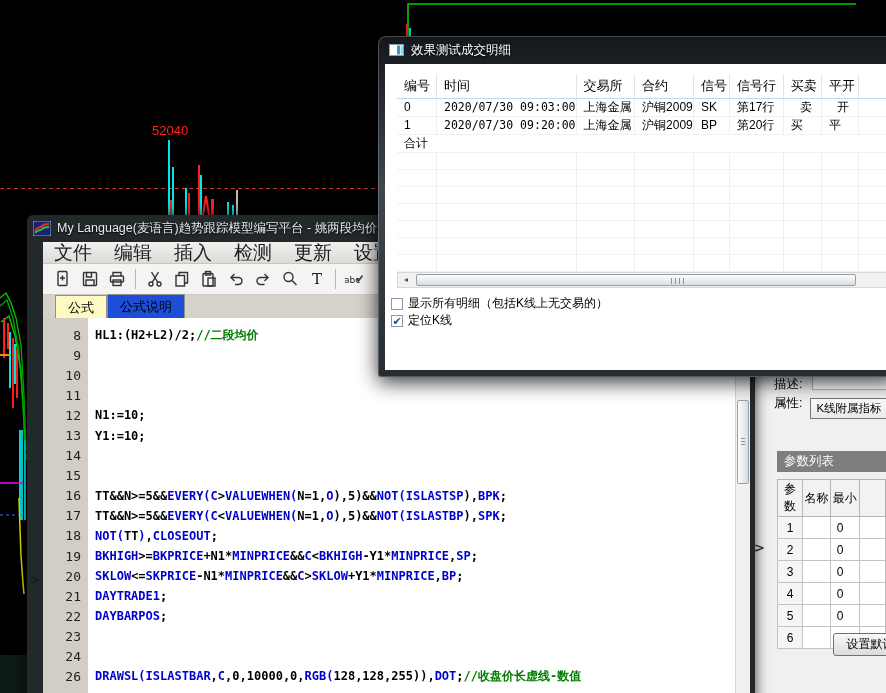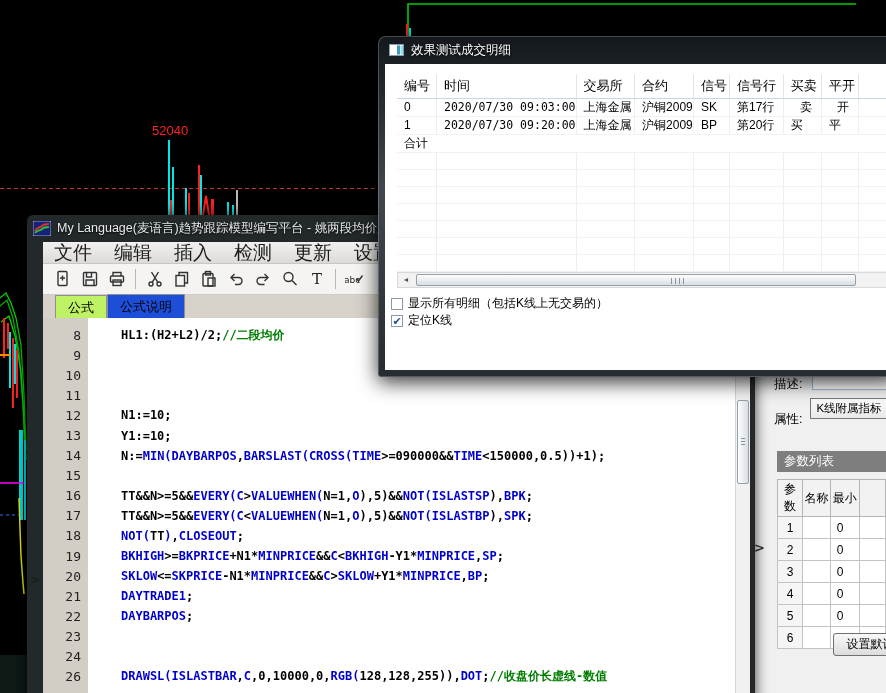--- a/index.html
+++ b/index.html
@@ -6,21 +6,21 @@
   *{box-sizing:border-box;}
   .screen{position:relative;width:886px;height:693px;overflow:hidden;background:#000;
           font-family:"Liberation Sans","DejaVu Sans",sans-serif;}
   svg.bg{position:absolute;left:0;top:0;z-index:0;}
 
   
   .panel{position:absolute;left:750px;top:370px;width:136px;height:323px;background:#f0f0f0;z-index:5;}
   .splitter{position:absolute;left:4px;top:170px;font:bold 13px "DejaVu Sans",sans-serif;color:#333;cursor:pointer;}
   .p-label{position:absolute;font-size:12.5px;color:#000;}
   .desc-label{left:24px;top:6px;}
-  .attr-label{left:24px;top:41px;text-align:center;}
+  .attr-label{left:24px;top:25px;text-align:center;}
   .p-input{position:absolute;left:62px;top:3px;width:80px;height:17px;border:1px solid #a3b8cc;background:#fff;font-size:11px;padding:0 3px;}
   .p-combo{position:absolute;left:60px;top:28px;width:78px;height:21px;border:1px solid #777;background:linear-gradient(#fbfbfb,#e9e9e9);
            font-size:11.5px;text-align:center;line-height:19px;color:#000;cursor:pointer;}
   .params-title{position:absolute;left:27px;top:81px;width:112px;height:21px;background:#7e7e7e;color:#fff;
                 font-size:12.5px;line-height:21px;padding-left:7px;}
   .params-table{position:absolute;left:27px;top:109px;border-collapse:collapse;background:#be185d;}
   .params-table th{width:31px;height:20px;background:#f2f2f2;border:1px solid #b5b5b5;font-weight:normal;font-size:12px;}
   .params-table th.c2{width:35px;} .params-table th.c3{width:37px;} .params-table th.c4{width:40px;}
   .params-table td{height:22px;border:1px solid #c3c3c3;font-size:12px;background:#fff;}
   .params-table td.no{background:#f5f5f5;text-align:center;}
@@ -36,26 +36,26 @@
   .e-left{position:absolute;left:0;top:27px;width:16px;bottom:0;background:linear-gradient(180deg,#9fae a3,#9fada3 0%,#5f6e64 60%,#32403a 100%);}
   .e-collapse{position:absolute;left:3px;top:331px;font:bold 12px "DejaVu Sans",sans-serif;color:#15201a;cursor:pointer;}
   .e-client{position:absolute;left:16px;top:27px;right:5px;bottom:0;background:#fff;display:flex;flex-direction:column;}
   .menu-bar{height:22px;background:linear-gradient(#f2f1ef,#dddbd7);display:flex;align-items:center;border-bottom:1px solid #c9c7c3;}
   .menu-item{padding:0 11px;font-size:19px;color:#1c1c1c;cursor:pointer;}
   .toolbar{height:31px;background:#f5f4f2;display:flex;align-items:center;padding-left:6px;border-bottom:1px solid #ceccc8;}
   .tb-icon{width:27px;height:25px;display:flex;align-items:center;justify-content:center;cursor:pointer;}
   .tb-sep{width:1px;height:20px;background:#b9b7b3;margin:0 5px;}
   .tab-row{height:23px;background:#d6d2ca;display:flex;align-items:flex-end;padding-left:12px;}
   .tab{padding:3px 12px 2px;font-size:13px;border:1px solid #8f8f8f;border-bottom:none;background:#1d4ed8;cursor:pointer;}
-  .tab.active{background:#bef264;position:relative;top:3px;padding-bottom:4px;}
+  .tab.active{background:#fef9c3;position:relative;top:3px;padding-bottom:4px;}
   .code-wrap{flex:1;position:relative;overflow:hidden;padding-top:7px;
              background:linear-gradient(90deg,#d2cec6 0 45px,#fff 45px);}
   .code-line{display:flex;height:20.1px;align-items:center;}
   .ln{width:45px;text-align:right;padding-right:7px;font:13px "DejaVu Sans Mono",monospace;color:#222;flex:none;}
-  .code{padding-left:1px;font:bold 12px "DejaVu Sans Mono",monospace;white-space:pre;margin-left:32px;}
+  .code{padding-left:7px;font:bold 12px "DejaVu Sans Mono",monospace;white-space:pre;}
   .tok-k{color:#000;} .tok-b{color:#0000cd;} .tok-c{color:#007d00;}
   .vscroll{position:absolute;right:0;top:0;bottom:0;width:15px;background:#f1f1f1;border-left:1px solid #d5d5d5;}
   .vs-btn{height:15px;text-align:center;font-size:7px;color:#556;line-height:15px;background:#e9e9e9;cursor:pointer;}
   .vs-thumb{position:absolute;left:1px;right:1px;top:82px;height:84px;background:linear-gradient(90deg,#fdfdfd,#d9dee3);
             border:1px solid #96a0aa;border-radius:2px;cursor:pointer;}
   .vs-grip{position:absolute;left:3px;right:3px;top:50%;margin-top:-4px;height:8px;
            background:repeating-linear-gradient(180deg,#8a949e 0 1px,transparent 1px 3px);}
 
   
   .dialog{position:absolute;left:378px;top:36px;width:520px;height:341px;z-index:20;
@@ -314,21 +314,20 @@
           <div class="code-line">
             <span class="ln">12</span>
             <span class="code"><span class="tok-k">N1:=10;</span></span>
           </div>
           <div class="code-line">
             <span class="ln">13</span>
             <span class="code"><span class="tok-k">Y1:=10;</span></span>
           </div>
           <div class="code-line">
             <span class="ln">14</span>
-            <span class="code"><span class="tok-k">N:=</span><span class="tok-b">MIN(</span><span class="tok-b">DAYBARPOS</span><span class="tok-k">,</span><span class="tok-b">BARSLAST(</span><span class="tok-b">CROSS(</span><span class="tok-b">TIME</span><span class="tok-k">&gt;=090000&amp;&amp;</span><span class="tok-b">TIME</span><span class="tok-k">&lt;150000,0.5))+1);</span></span>
           </div>
           <div class="code-line">
             <span class="ln">15</span>
           </div>
           <div class="code-line">
             <span class="ln">16</span>
             <span class="code"><span class="tok-k">TT&amp;&amp;N&gt;=5&amp;&amp;</span><span class="tok-b">EVERY(</span><span class="tok-b">C</span><span class="tok-k">&gt;</span><span class="tok-b">VALUEWHEN(</span><span class="tok-k">N=1,</span><span class="tok-b">O</span><span class="tok-k">),5)&amp;&amp;</span><span class="tok-b">NOT(</span><span class="tok-b">ISLASTSP</span><span class="tok-k">),</span><span class="tok-b">BPK</span><span class="tok-k">;</span></span>
           </div>
           <div class="code-line">
             <span class="ln">17</span>

